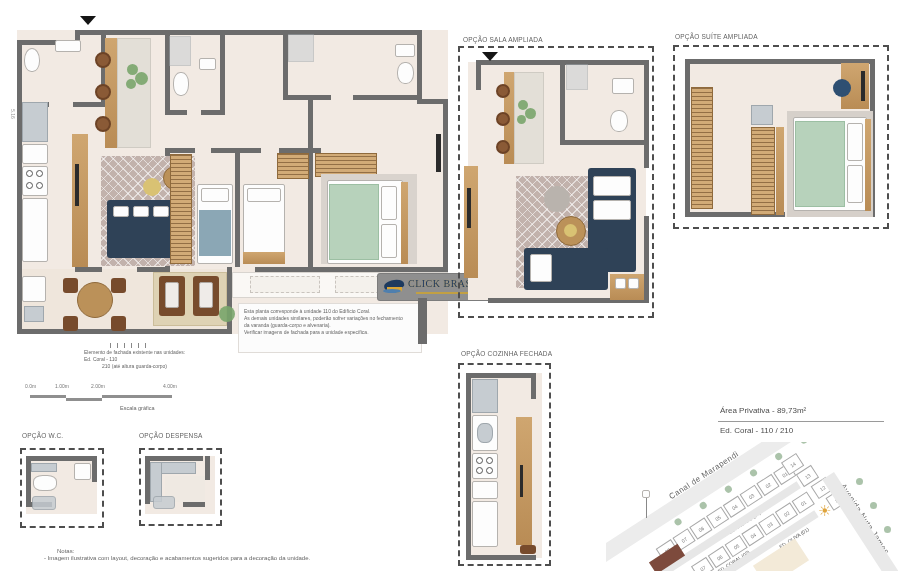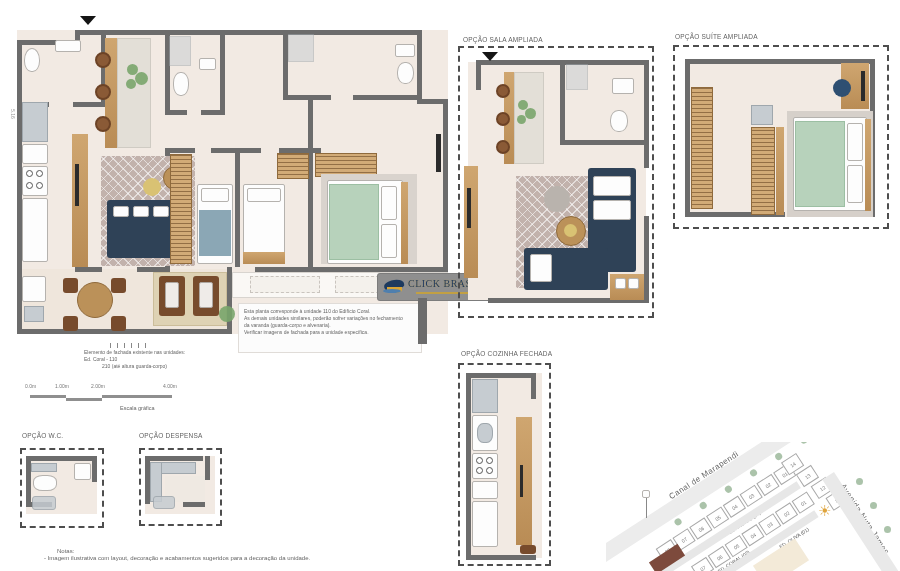--- a/index.html
+++ b/index.html
@@ -355,20 +355,25 @@
       <div class="g w" style="left: 4px; top: 6px; width: 58px; height: 5px;"></div>
       <div class="g w" style="left: 4px; top: 6px; width: 5px; height: 48px;"></div>
       <div class="g w" style="left: 64px; top: 6px; width: 5px; height: 24px;"></div>
       <div class="g w" style="left: 42px; top: 52px; width: 22px; height: 5px;"></div>
       <div class="g st" style="left: 9px; top: 12px; width: 46px; height: 12px;"></div>
       <div class="g st" style="left: 9px; top: 12px; width: 12px; height: 40px;"></div>
       <div class="g fl" style="left: 24px; top: 26px; width: 40px; height: 26px; background: rgb(239, 233, 226);"></div>
       <div class="g st" style="left: 12px; top: 46px; width: 22px; height: 13px; border-radius: 3px; opacity: 0.85;"></div>
     </div>
 
+  <div class="abs" style="left:718px;top:404px;width:170px;height:40px;">
+    <span class="info-line" style="left:2px;top:2px;">Área Privativa - 89,73m²</span>
+    <div class="abs" style="left:0;top:17px;width:166px;height:1px;background:#9a9a9a;"></div>
+    <span class="info-line" style="left:2px;top:22px;">Ed. Coral  - 110 / 210</span>
+  </div>
 
   <div id="smap" class="plan" style="left:606px;top:442px;width:292px;height:129px;overflow:hidden;">
     <div id="smg" class="abs" style="left:-60px;top:140px;width:420px;height:170px;
          transform:rotate(-33deg);transform-origin:0 0;">
       <div class="fill">
           <span class="gi unit" style="left: 110px; top: 32px;">08</span>
           <span class="gi unit" style="left: 130px; top: 32px;">07</span>
           <span class="gi unit" style="left: 150px; top: 32px;">06</span>
           <span class="gi unit" style="left: 170px; top: 32px;">05</span>
           <span class="gi unit" style="left: 190px; top: 32px;">04</span>

